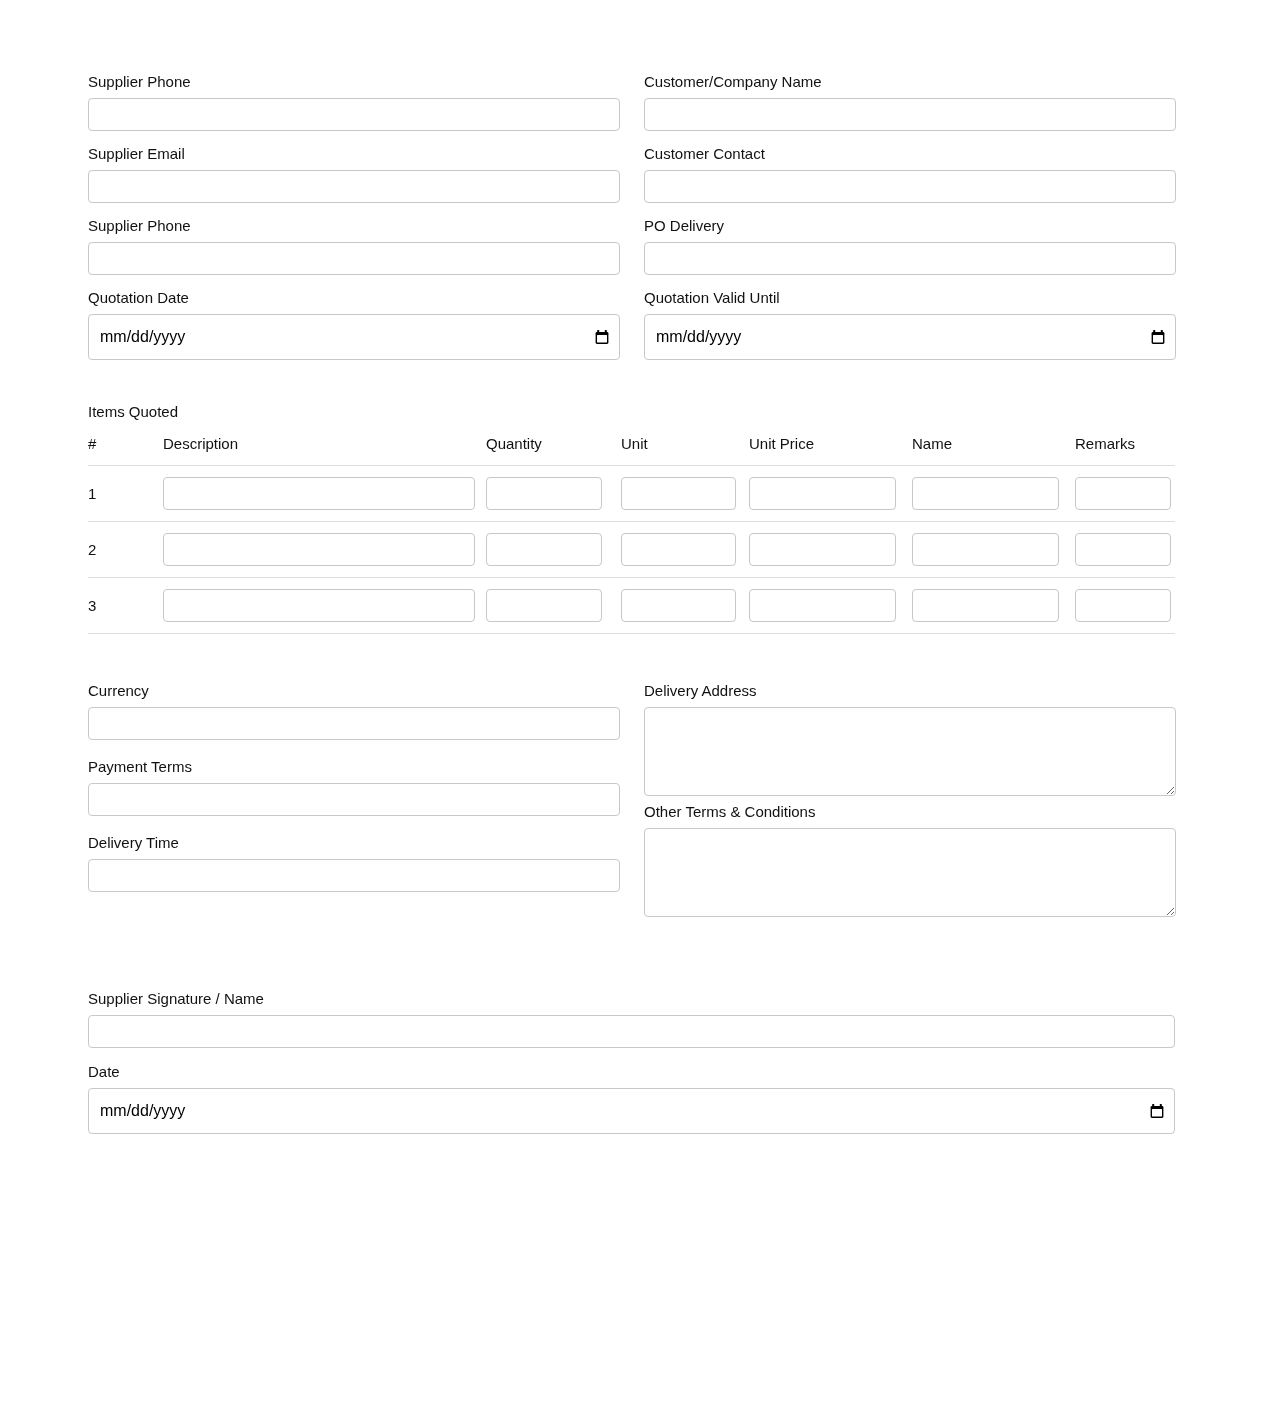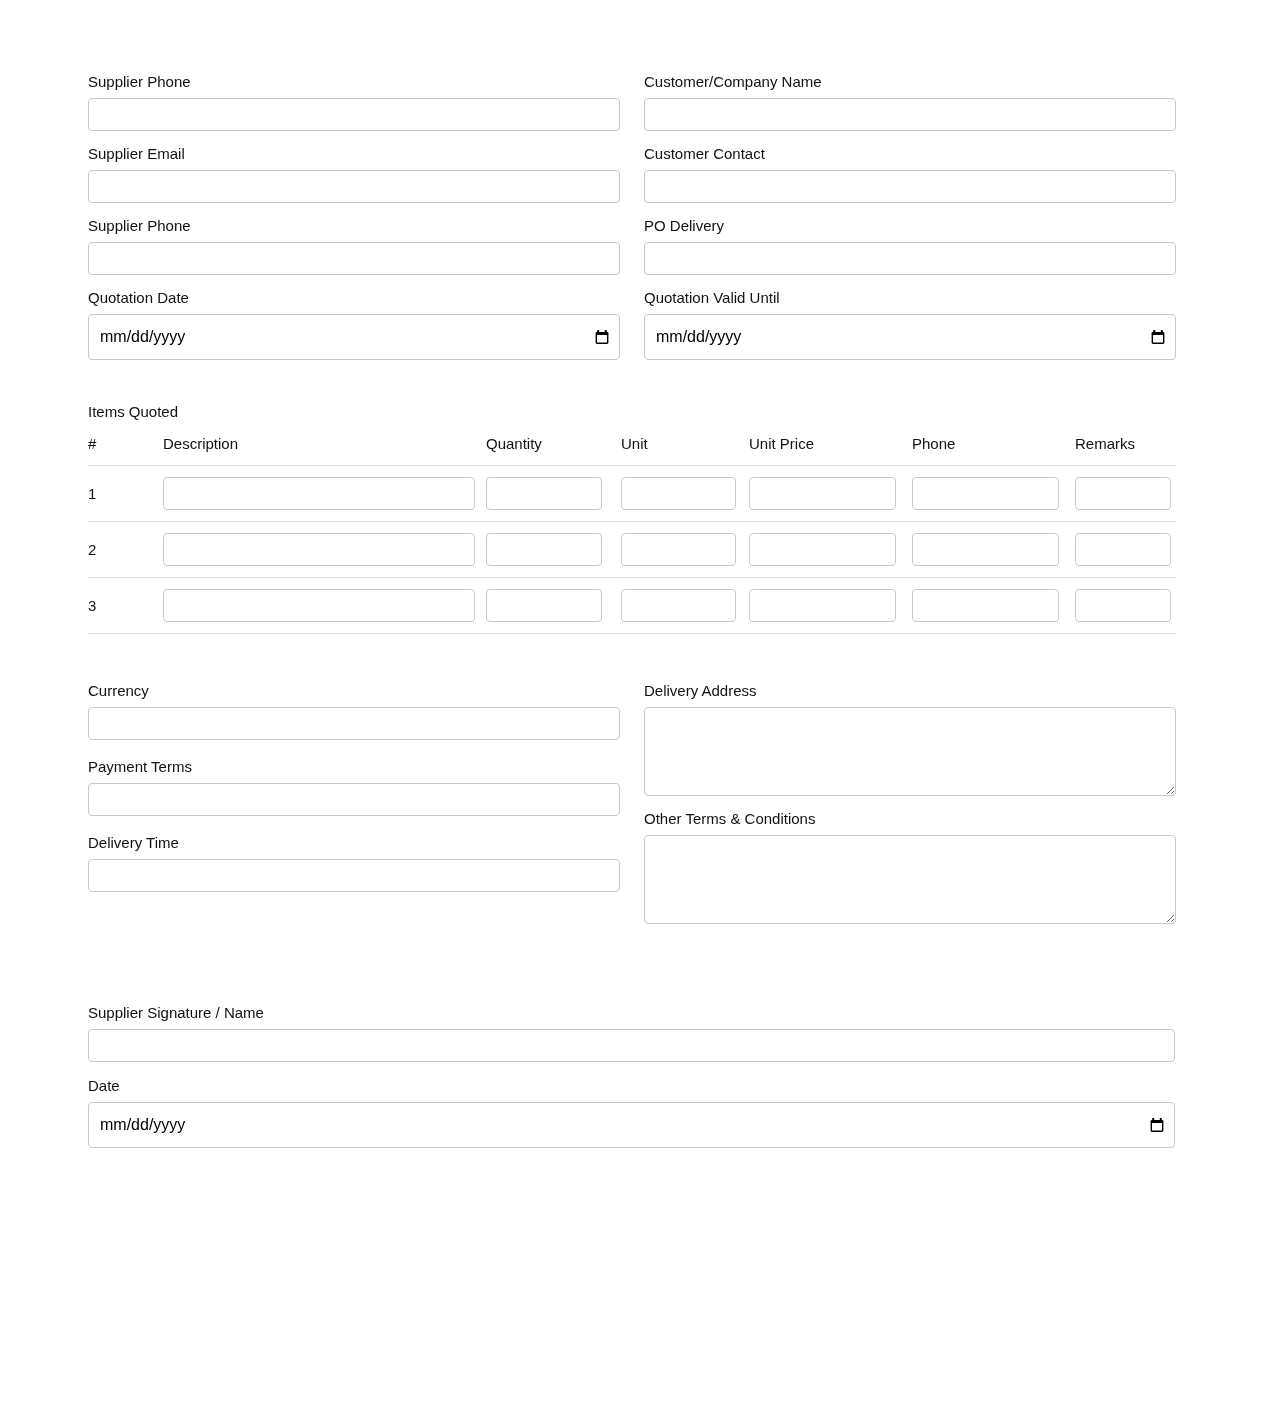--- a/index.html
+++ b/index.html
@@ -155,21 +155,21 @@
   .w-qty   { width: 116px; }
   .w-unit  { width: 115px; }
   .w-price { width: 147px; }
   .w-total { width: 147px; }
   .w-rem   { width: 96px; }
 
   
   .lower { margin-top: 47px; }
   .lower .field { margin-bottom: 12px; }
   .stack-left .field { margin-bottom: 17px; }
-  .right-block .field { margin-bottom: 13px; }
+  .right-block .field { margin-bottom: 6px; }
 
   
   .signature { margin-top: 66px; }
   .signature .field { margin-bottom: 14px; }
 </style>
 </head>
 <body>
 
 <div class="page">
 
@@ -254,21 +254,21 @@
           <col class="c-total">
           <col class="c-rem">
       </colgroup>
       <thead>
         <tr>
           <th>#</th>
           <th>Description</th>
           <th>Quantity</th>
           <th>Unit</th>
           <th>Unit Price</th>
-          <th>Phone</th>
+          <th>Name</th>
           <th>Remarks</th>
         </tr>
       </thead>
       <tbody>
 
         <tr>
           <td class="idx">1</td>
           <td>
               <input class="cell-in w-desc" type="text" style="">
             </td>

